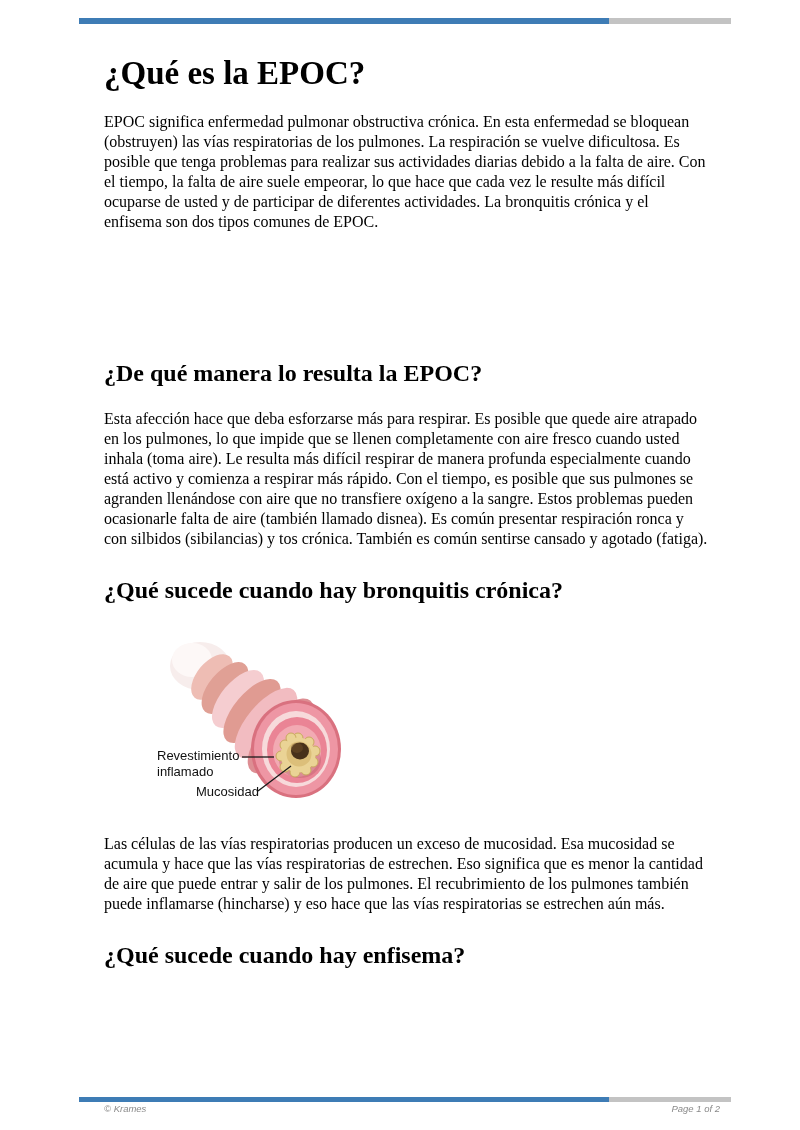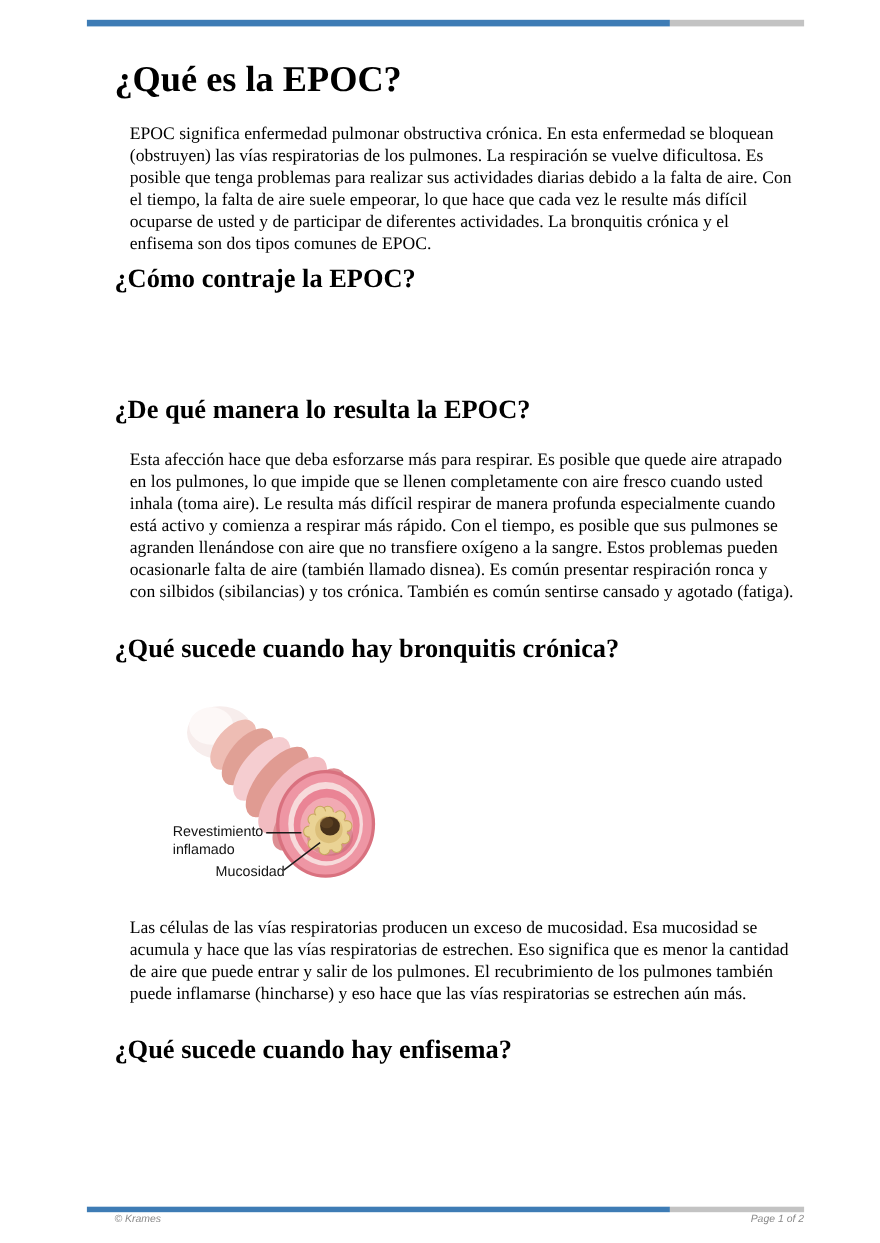--- a/index.html
+++ b/index.html
@@ -18,55 +18,54 @@
   .accent-bar .seg-gray{flex:1;height:100%;}
   h1.doc-title{
     position:absolute;left:104px;top:53px;margin:0;
     font-size:33px;line-height:40px;font-weight:bold;
   }
   h2.sec-heading{
     position:absolute;left:104px;margin:0;
     font-size:24px;line-height:28px;font-weight:bold;
   }
   p.body-text{
-    position:absolute;left:118px;width:604px;margin:0;
+    position:absolute;left:104px;width:604px;margin:0;
     font-size:16px;line-height:20px;
   }
   .figure-wrap{position:absolute;left:100px;top:618px;width:420px;height:220px;}
   .figure-wrap svg{position:absolute;left:0;top:0;}
   .fig-label{
     position:absolute;
     font-family:Liberation Sans, sans-serif;
     font-size:13px;line-height:15.5px;color:#111;
   }
   .fig-label.lining{left:57px;top:130px;width:88px;}
   .fig-label.mucus{left:96px;top:166px;white-space:nowrap;}
   .footer-text{
     position:absolute;top:1103px;
     font-family:"Liberation Sans", sans-serif;
     font-style:italic;font-size:9.5px;color:#8a8a8a;
   }
   .footer-text.left{left:64px;margin-left:40px;}
-  .footer-text.right{right:69px;text-align:left;}
+  .footer-text.right{right:80px;text-align:left;}
 </style>
 </head>
 <body>
 
 <div class="page">
 
   <div class="accent-bar top">
     <div class="seg-blue" style="background-color: rgb(62, 124, 181);"></div>
     <div class="seg-gray" style="background-color: rgb(195, 195, 195);"></div>
   </div>
 
   <h1 class="doc-title">¿Qué es la EPOC?</h1>
 
   <p class="body-text" style="top:112px">EPOC significa enfermedad pulmonar obstructiva crónica. En esta enfermedad se bloquean (obstruyen) las vías respiratorias de los pulmones. La respiración se vuelve dificultosa. Es posible que tenga problemas para realizar sus actividades diarias debido a la falta de aire. Con el tiempo, la falta de aire suele empeorar, lo que hace que cada vez le resulte más difícil ocuparse de usted y de participar de diferentes actividades. La bronquitis crónica y el enfisema son dos tipos comunes de EPOC.</p>
 
-  <h2 class="sec-heading" style="top:240px">¿Cómo contraje la EPOC?</h2>
 
   <h2 class="sec-heading" style="top:359px">¿De qué manera lo resulta la EPOC?</h2>
   <p class="body-text" style="top:409px">Esta afección hace que deba esforzarse más para respirar. Es posible que quede aire atrapado en los pulmones, lo que impide que se llenen completamente con aire fresco cuando usted inhala (toma aire). Le resulta más difícil respirar de manera profunda especialmente cuando está activo y comienza a respirar más rápido. Con el tiempo, es posible que sus pulmones se agranden llenándose con aire que no transfiere oxígeno a la sangre. Estos problemas pueden ocasionarle falta de aire (también llamado disnea). Es común presentar respiración ronca y con silbidos (sibilancias) y tos crónica. También es común sentirse cansado y agotado (fatiga).</p>
 
   <h2 class="sec-heading" style="top:576px">¿Qué sucede cuando hay bronquitis crónica?</h2>
 
   <div class="figure-wrap">
     <svg width="420" height="220" viewBox="0 0 420 220">
 
       <g>

